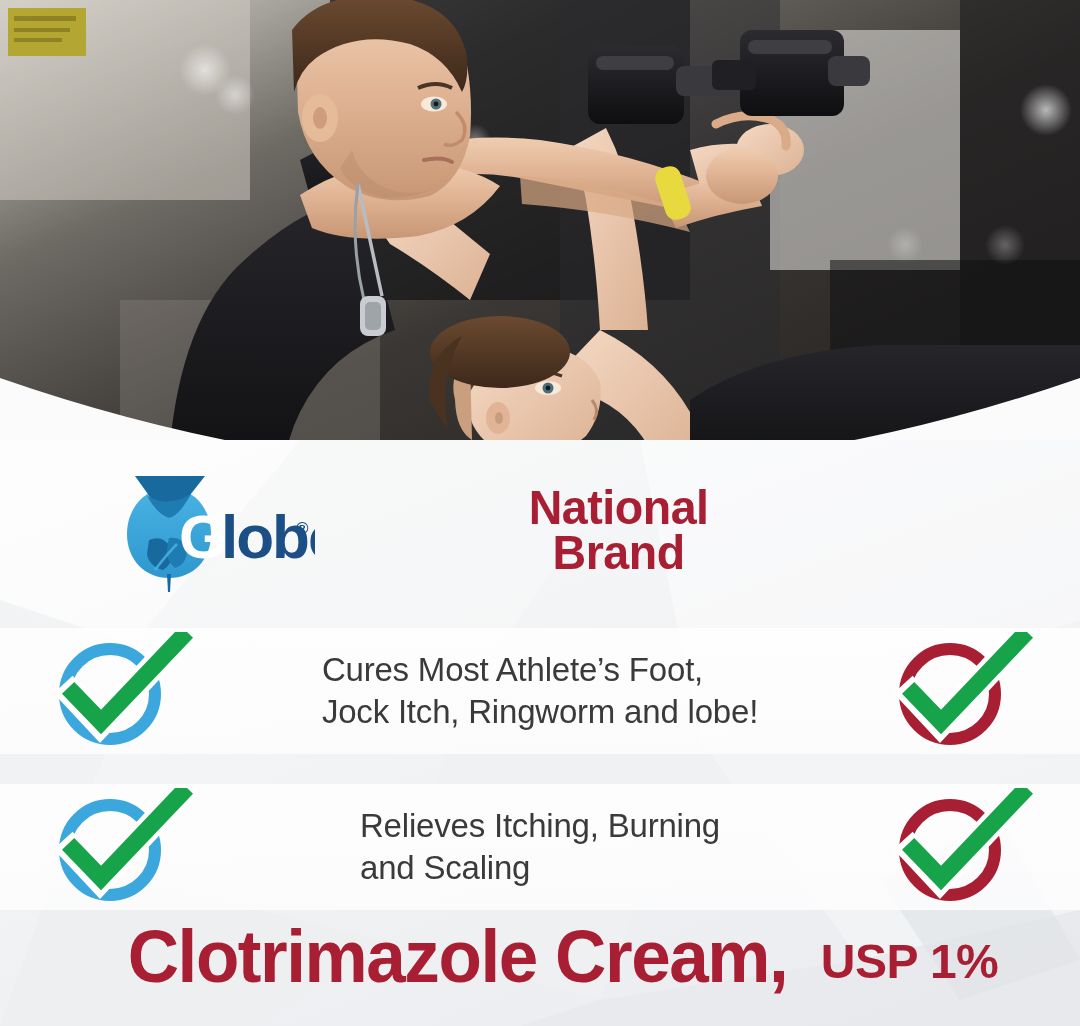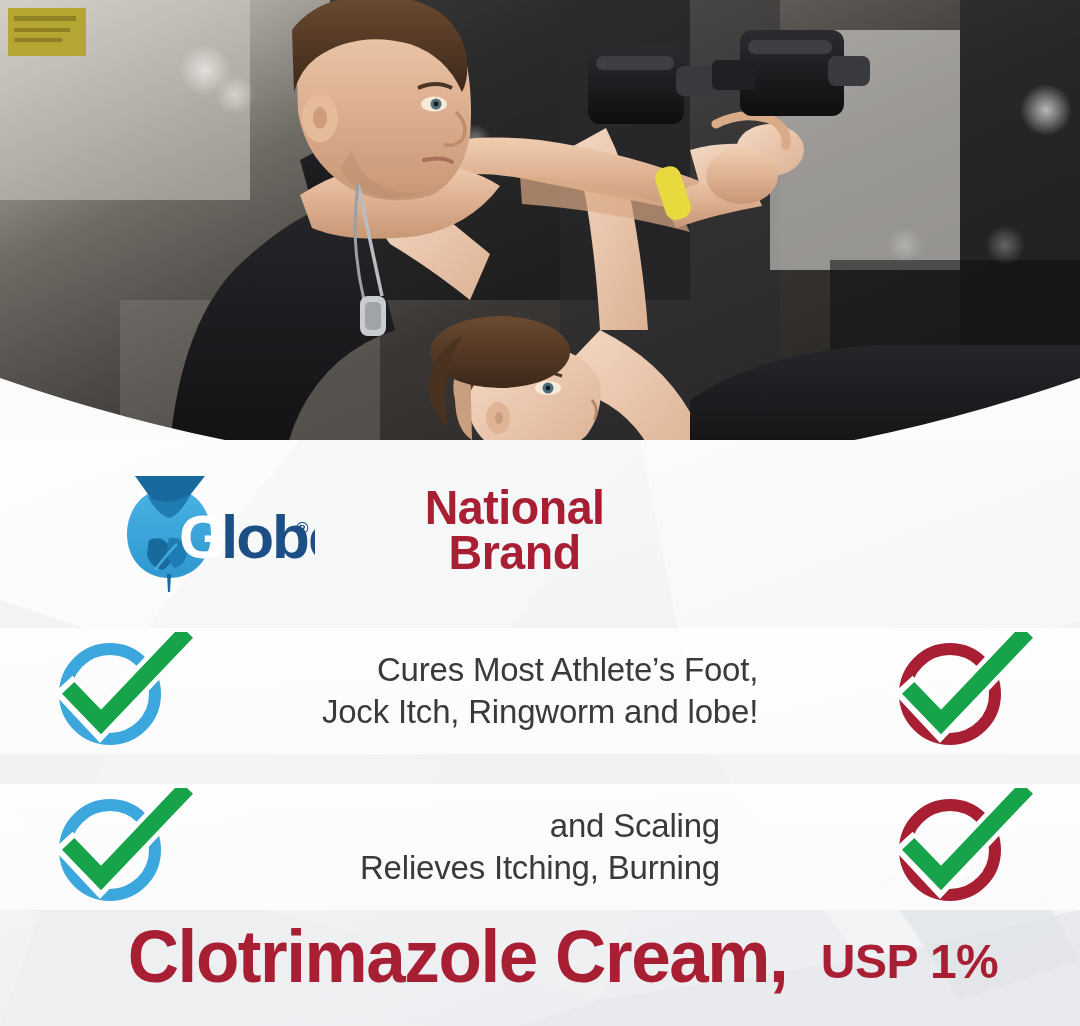--- a/index.html
+++ b/index.html
@@ -73,20 +73,21 @@
   .brand-mid {
     width: 240px;
     display: flex;
     align-items: center;
     justify-content: center;
   }
   .brand-right {
     width: 420px;
     display: flex;
     align-items: center;
+    justify-content: center;
     padding-right: 22px;
   }
 
   .globe-logo { display:flex; align-items:center; }
   .globe-logo svg { display:block; }
 
   .vs-text {
     font-size: 38px;
     font-weight: bold;
     color: #111111;
@@ -124,21 +125,21 @@
     align-items: center;
     justify-content: center;
   }
   .frow .cell-icon.left { justify-content: center; padding-left: 10px; }
   .frow .cell-icon.right { justify-content: center; padding-right: 10px; }
   .frow .cell-text {
     flex: 1;
     display: flex;
     align-items: center;
     justify-content: center;
-    text-align: right;
+    text-align: left;
   }
   .feat-text {
     font-family: "Liberation Sans", sans-serif;
     font-size: 33px;
     line-height: 1.28;
     color: #3a3a3a;
     font-weight: 400;
     letter-spacing: -0.2px;
   }
 
@@ -387,22 +388,22 @@
     <div class="frow band">
       <div class="cell-icon left">
         <svg class="tick" width="152" height="118" viewBox="0 0 152 118" aria-hidden="true">
           <circle cx="66" cy="62" r="45" fill="none" stroke="#3BA7DD" stroke-width="12"></circle>
           <path d="M28 62 L56 92 L140 2" fill="none" stroke="#ffffff" stroke-width="26" stroke-linecap="square" stroke-linejoin="miter"></path>
           <path d="M30 62 L57 90 L137 6" fill="none" stroke="#16A34A" stroke-width="17" stroke-linecap="square" stroke-linejoin="miter"></path>
         </svg>
       </div>
       <div class="cell-text">
         <div class="feat-text">
+          <div>Relieves Itching, Burning</div>
           <div>and Scaling</div>
-          <div>Relieves Itching, Burning</div>
         </div>
       </div>
       <div class="cell-icon right">
         <svg class="tick" width="152" height="118" viewBox="0 0 152 118" aria-hidden="true">
           <circle cx="66" cy="62" r="45" fill="none" stroke="#A81E33" stroke-width="12"></circle>
           <path d="M28 62 L56 92 L140 2" fill="none" stroke="#ffffff" stroke-width="26" stroke-linecap="square" stroke-linejoin="miter"></path>
           <path d="M30 62 L57 90 L137 6" fill="none" stroke="#16A34A" stroke-width="17" stroke-linecap="square" stroke-linejoin="miter"></path>
         </svg>
       </div>
     </div>

